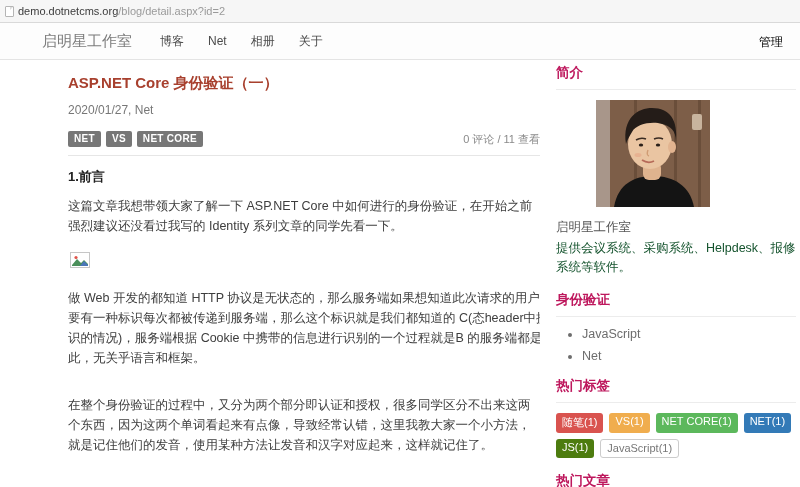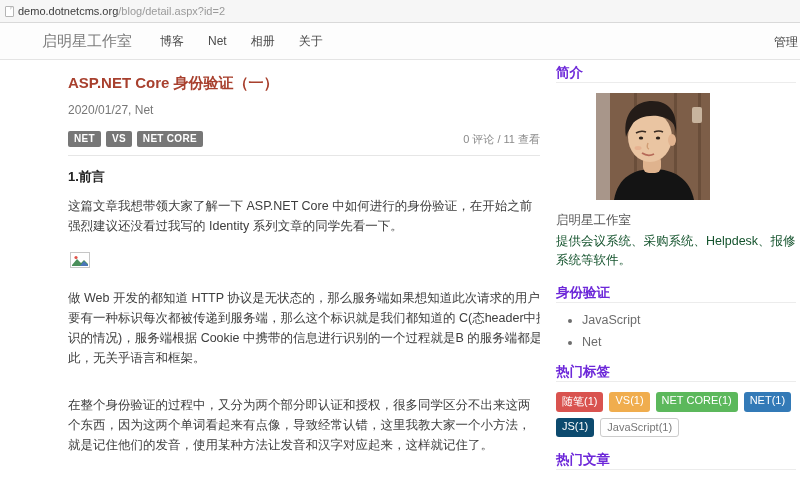--- a/index.html
+++ b/index.html
@@ -22,21 +22,21 @@
     border-left:3px solid #dcdcdc; border-bottom:3px solid transparent; }
   .url-domain { color:#3c3c3c; }
   .url-path { color:#9a9a9a; }
   
   .navbar {
     height:37px; background:#fdfdfd; border-bottom:1px solid #e4e4e4;
     display:flex; align-items:center; padding:0 2px 0 42px; position:relative;
   }
   .brand { font-size:15px; color:#7c7c7c; margin-right:26px; cursor:pointer; }
   .nav-item { font-size:12px; color:#4a4a4a; margin-right:20px; cursor:pointer; padding:4px 2px; }
-  .nav-right { position:absolute; right:2px; top:11px; font-size:12px; color:#404040; cursor:pointer; }
+  .nav-right { position:absolute; right:17px; top:11px; font-size:12px; color:#000000; cursor:pointer; }
   
   .page { position:relative; width:800px; }
   .main { position:absolute; left:68px; top:14px; width:472px; }
   .sidebar { position:absolute; left:556px; top:4px; width:240px; }
   
   .article-title { font-size:15px; font-weight:bold; color:#a8402e; margin:0 0 10px; cursor:pointer; }
   .article-meta { font-size:12px; color:#777; margin:0 0 14px; }
   .tagrow { display:flex; justify-content:space-between; align-items:center; margin-bottom:8px; }
   .tagrow .tags { display:flex; gap:5px; }
   .post-tag {
@@ -51,37 +51,37 @@
   .gap-line { display:flex; justify-content:space-between; white-space:nowrap;
     overflow:hidden; font-size:12.5px; line-height:1.62; color:#3d3d3d; }
   .broken-img {
     display:inline-block; width:20px; height:16px; border:1px solid #c6c6c6;
     background:#fff; position:relative; margin:0 0 16px 2px;
   }
   .broken-img svg { position:absolute; left:1px; top:1px; }
   
   .side-section { margin-bottom:14px; }
   .side-heading {
-    font-size:13.5px; font-weight:bold; color:#6d28d9;
-    border-bottom:1px solid #ececec; margin-bottom:10px;
+    font-size:13.5px; font-weight:bold; color:#be185d;
+    padding-bottom:7px; border-bottom:1px solid #ececec; margin-bottom:10px;
   }
   .avatar-wrap { margin:4px 0 8px 40px; }
   .intro-name { font-size:12.5px; color:#555; margin:2px 0 3px; }
   .intro-desc { font-size:12.5px; color:#14532d; line-height:1.5; }
   .side-list { margin:0 0 4px; padding-left:26px; }
   .side-list li { font-size:12.5px; color:#6d6d6d; margin-bottom:8px; cursor:pointer; }
   .badge-wrap { display:flex; flex-wrap:wrap; gap:6px; }
   .badge {
     font-size:11px; color:#fff; padding:2px 6px 3px; border-radius:3px; cursor:pointer;
   }
   .badge-red { background:#d9534f; }
   .badge-orange { background:#f0ad4e; }
   .badge-green { background:#5cb85c; }
   .badge-blue { background:#337ab7; }
-  .badge-lightblue { background:#0c4a6e; }
+  .badge-lightblue { background:#4d7c0f; }
   .badge-white { background:#fff; color:#777; border:1px solid #ccc; }
   
 </style>
 </head>
 <body>
 
 <div class="urlbar">
   <span class="doc-icon"></span>
   <span class="url-domain">demo.dotnetcms.org</span>
     <span class="url-path">/blog/detail.aspx?id=2</span>

